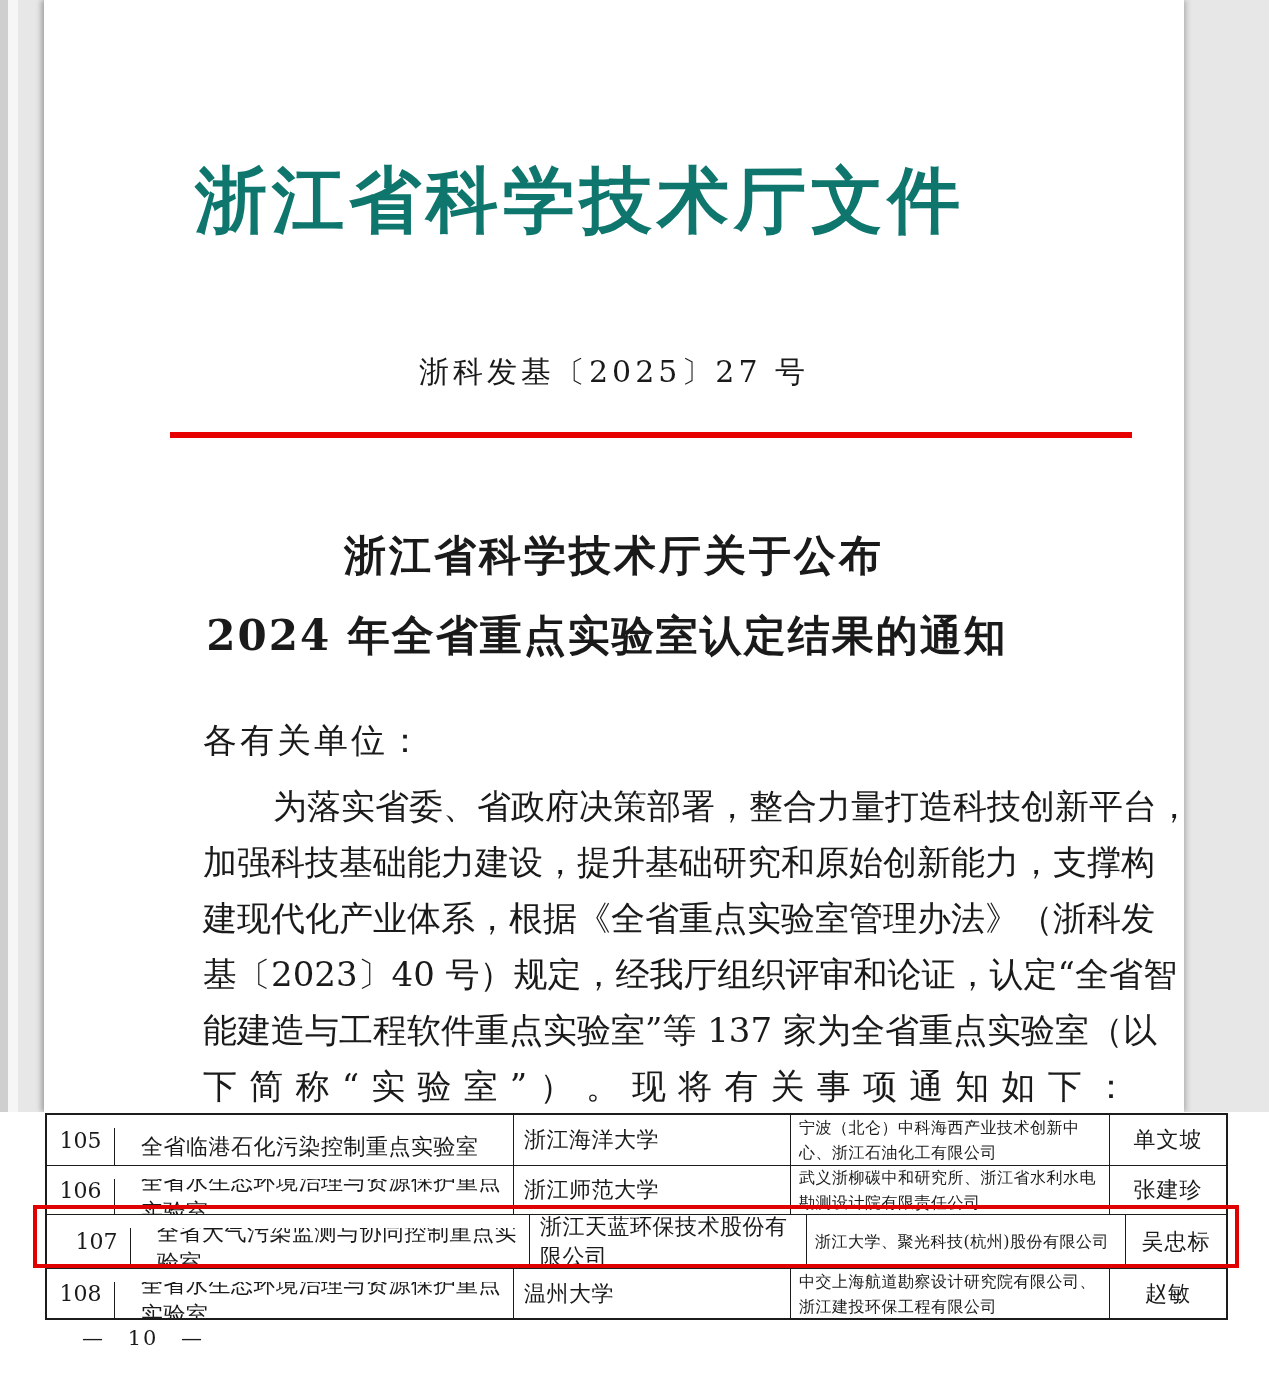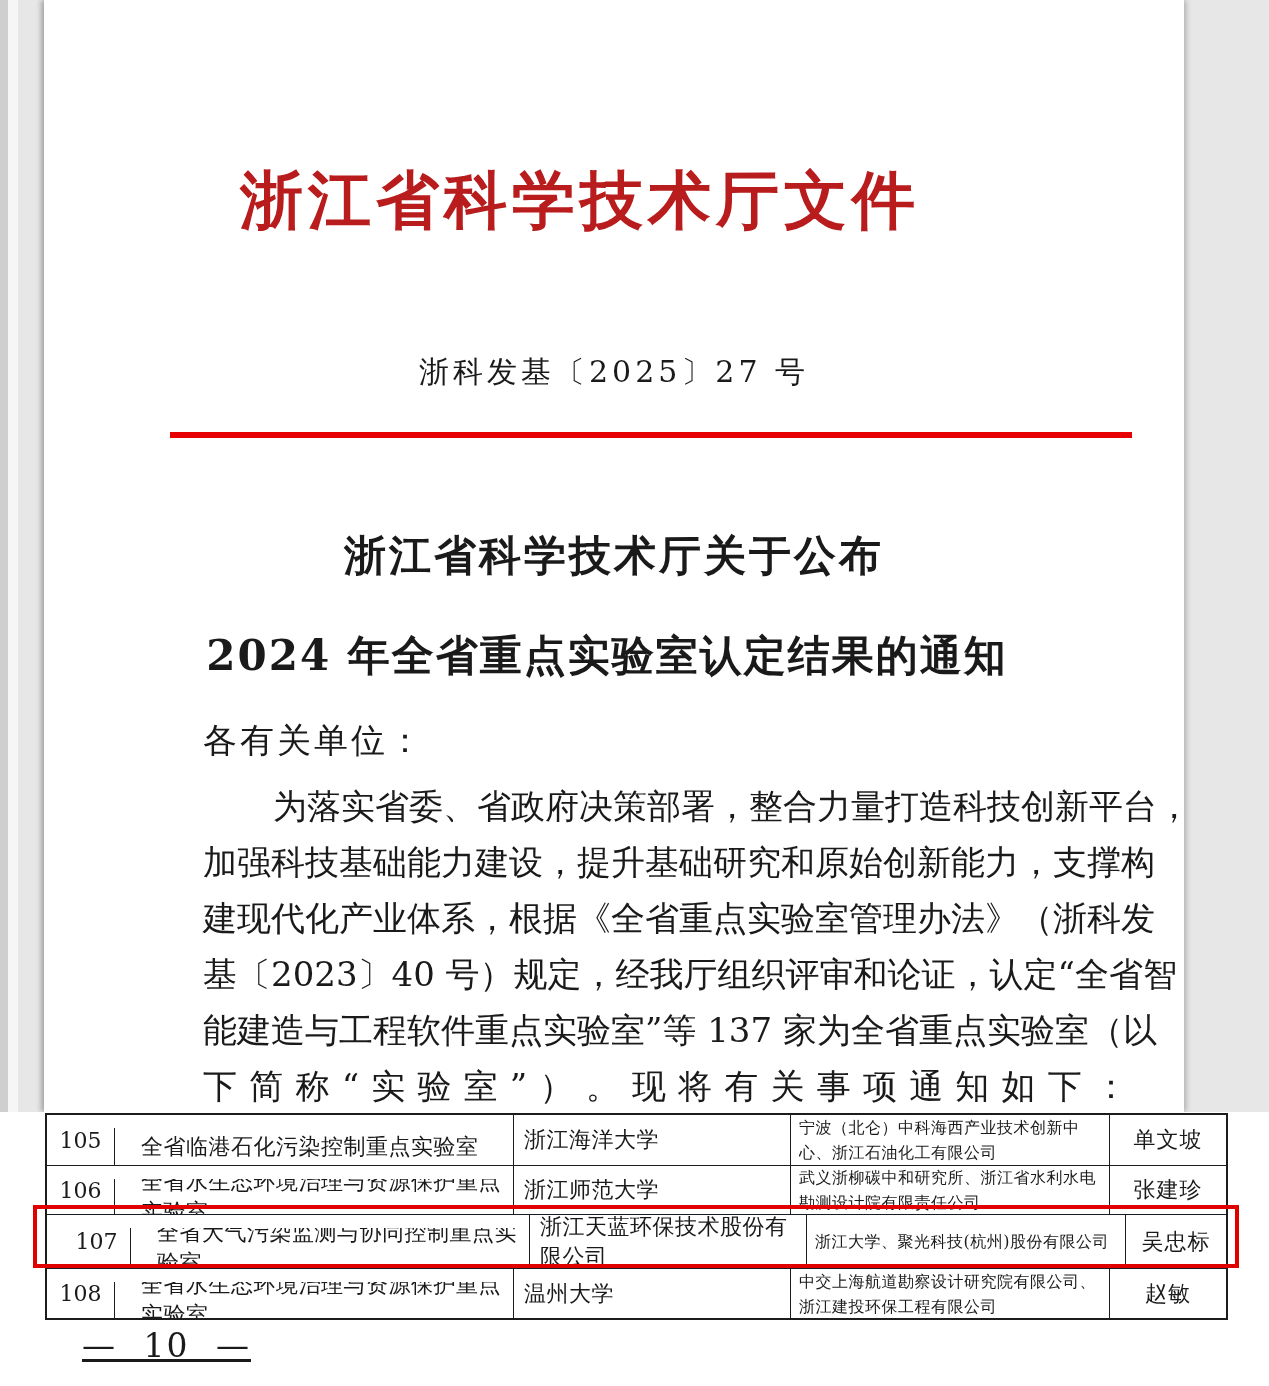--- a/index.html
+++ b/index.html
@@ -15,35 +15,35 @@
   .paper {
     position:absolute; left:44px; top:0; width:1140px; height:1112px;
     background:#ffffff;
     box-shadow:-3px 0 5px rgba(0,0,0,0.28), 3px 0 5px rgba(0,0,0,0.18);
   }
   .bottom-strip { position:absolute; left:0; top:1112px; width:1269px; height:274px; background:#ffffff; }
 
   
   .doc-title {
     position:absolute; left:44px; top:140px; width:1072px;
-    text-align:center; color:#b91c1c; font-weight:bold;
-    font-size:63px; letter-spacing:5px; line-height:120px; white-space:nowrap;
+    text-align:center; color:#0f766e; font-weight:bold;
+    font-size:72px; letter-spacing:5px; line-height:120px; white-space:nowrap;
   }
   .doc-number {
     position:absolute; left:44px; top:352px; width:1140px;
     text-align:center; font-size:30px; letter-spacing:4px;
   }
   .red-rule { position:absolute; left:170px; top:432px; width:962px; height:6px; background:#e60000; }
 
   .heading-1 {
     position:absolute; left:44px; top:528px; width:1140px;
     text-align:center; font-weight:bold; font-size:42px; letter-spacing:3px;
   }
   .heading-2 {
-    position:absolute; left:44px; top:628px; width:1126px;
+    position:absolute; left:44px; top:608px; width:1126px;
     text-align:center; font-weight:bold; font-size:42px; letter-spacing:2px;
   }
 
   
   .salutation {
     position:absolute; left:203px; top:718px;
     font-size:34px; letter-spacing:3px;
   }
   .body-block { position:absolute; left:203px; top:778px; width:925px; }
   .body-line {
@@ -73,21 +73,21 @@
   .c-person { flex:1; justify-content:center; font-size:22px; letter-spacing:1px; }
 
   .highlight-box {
     position:absolute; left:33px; top:1205px; width:1198px; height:55px;
     border:4px solid #e10000; pointer-events:none;
   }
 
   
   .page-number {
     position:absolute; left:82px; top:1326px;
-    font-size:33px; word-spacing:14px; letter-spacing:2px;text-decoration:underline;
+    font-size:21px; word-spacing:14px; letter-spacing:2px;
   }
 </style>
 </head>
 <body>
 
 <div class="left-dark-strip"></div>
 <div class="left-white-sliver"></div>
 
 <div class="paper"></div>
 <div class="bottom-strip"></div>

